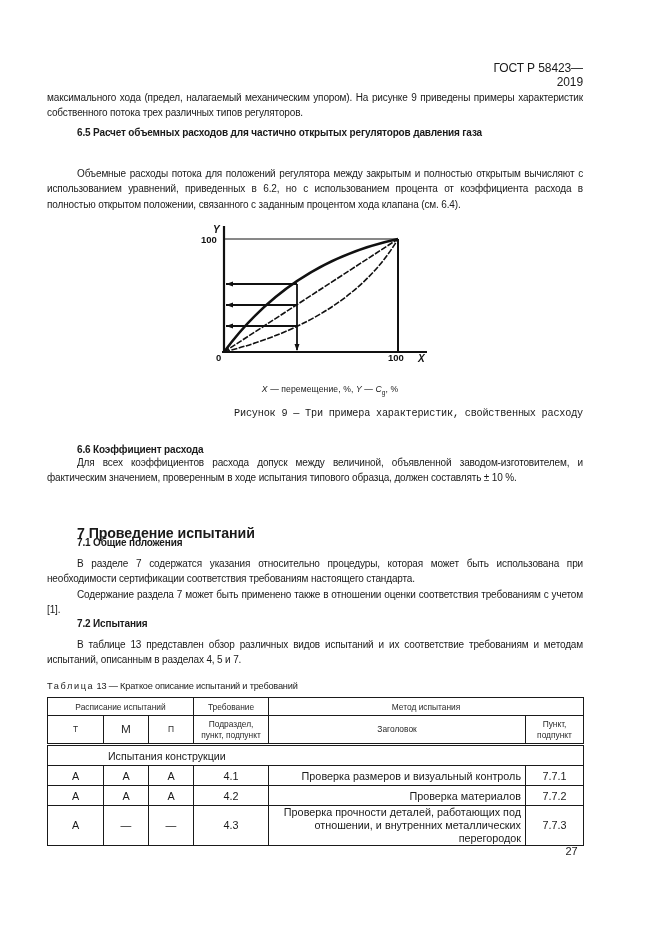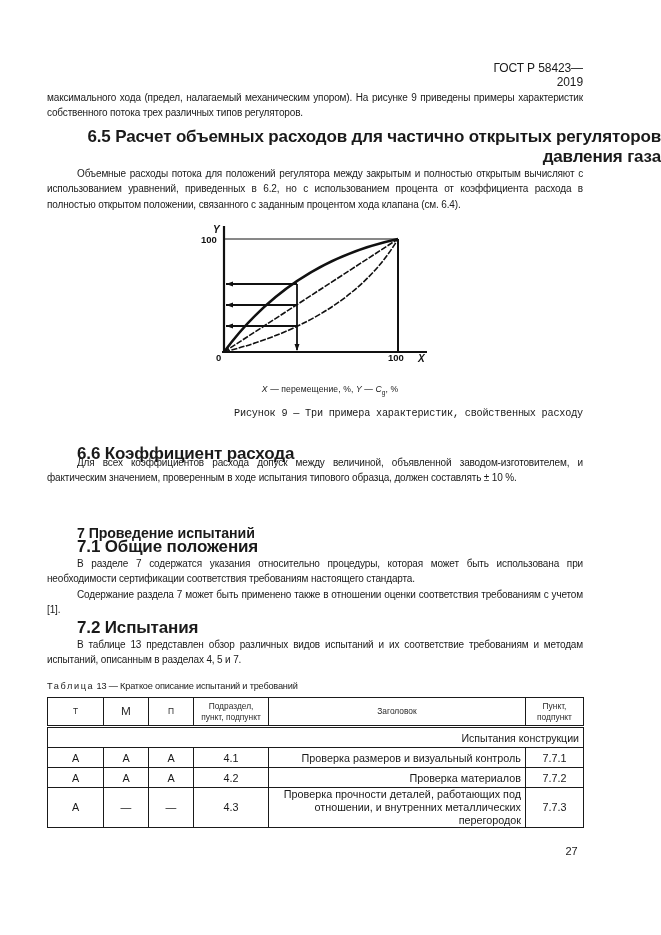--- a/index.html
+++ b/index.html
@@ -11,21 +11,21 @@
     .doc-code {
       left: 470px; top: 61px; width: 113px; text-align: right;
       font-weight: normal; font-size: 12px; letter-spacing: -0.1px;
     }
     .para {
       left: 47px; width: 536px; font-size: 10px; line-height: 15.4px;
       text-align: justify; text-align-last: left; letter-spacing: -0.15px;
     }
     .para.indent { text-indent: 30px; }
     .h3 {
-      left: 77px; font-size: 17px; font-weight: bold; letter-spacing: -0.15px; text-align: right;
+      left: 77px; font-size: 10px; font-weight: bold; letter-spacing: -0.15px; text-align: right;
     }
     .h2 {
       left: 77px; font-size: 14.2px; font-weight: bold; letter-spacing: -0.1px;
     }
     .fig-wrap { left: 195px; top: 218px; width: 250px; height: 158px; }
     .fig-legend {
       left: 200px; top: 384px; width: 260px; text-align: center;
       font-size: 8.6px; letter-spacing: 0.1px;
     }
     .fig-legend i { font-style: italic; }
@@ -43,21 +43,21 @@
       border-collapse: collapse; table-layout: fixed;
       font-family: "Liberation Sans", sans-serif;
     }
     table.req td {
       border: 1px solid #1a1a1a; padding: 0 4px; text-align: center;
       vertical-align: middle;
     }
     table.req .hdr td { font-size: 8.4px; color: #2a2a2a; }
     table.req tr.hdr1 td { height: 17px; }
     table.req tr.hdr2 td { height: 27px; border-bottom: 3px double #1a1a1a; line-height: 11px; }
-    table.req tr.group td { height: 19px; font-size: 10.6px; text-align: right; padding-left: 60px; }
+    table.req tr.group td { height: 19px; font-size: 10.6px; text-align: left; padding-left: 60px; }
     table.req tr.row td { height: 19px; font-size: 10.8px; }
     table.req tr.row.tall td { height: 31px; line-height: 13px; }
     table.req td.title-cell { text-align: right; font-size: 10.2px; padding-left: 12px; }
     table.req td.big { font-size: 11.8px; }
     .page-num { left: 560px; top: 845px; width: 23px; text-align: center; font-size: 11px; }
   </style>
 </head>
 <body>
 
 <div class="abs doc-code">ГОСТ Р 58423—2019</div>
@@ -122,20 +122,25 @@
 <table class="req">
   <colgroup>
     <col style="width:56px">
       <col style="width:45px">
       <col style="width:45px">
       <col style="width:75px">
       <col style="width:257px">
       <col style="width:58px">
   </colgroup>
   <tbody>
+      <tr class="hdr hdr1">
+    <td colspan="3">Расписание испытаний</td>
+    <td>Требование</td>
+    <td colspan="2">Метод испытания</td>
+  </tr>
   <tr class="hdr hdr2">
     <td>Т</td>
     <td class="big">М</td>
     <td>П</td>
     <td>Подраздел, пункт, подпункт</td>
     <td>Заголовок</td>
     <td>Пункт, подпункт</td>
   </tr>
   <tr class="group">
     <td colspan="6">Испытания конструкции</td>

